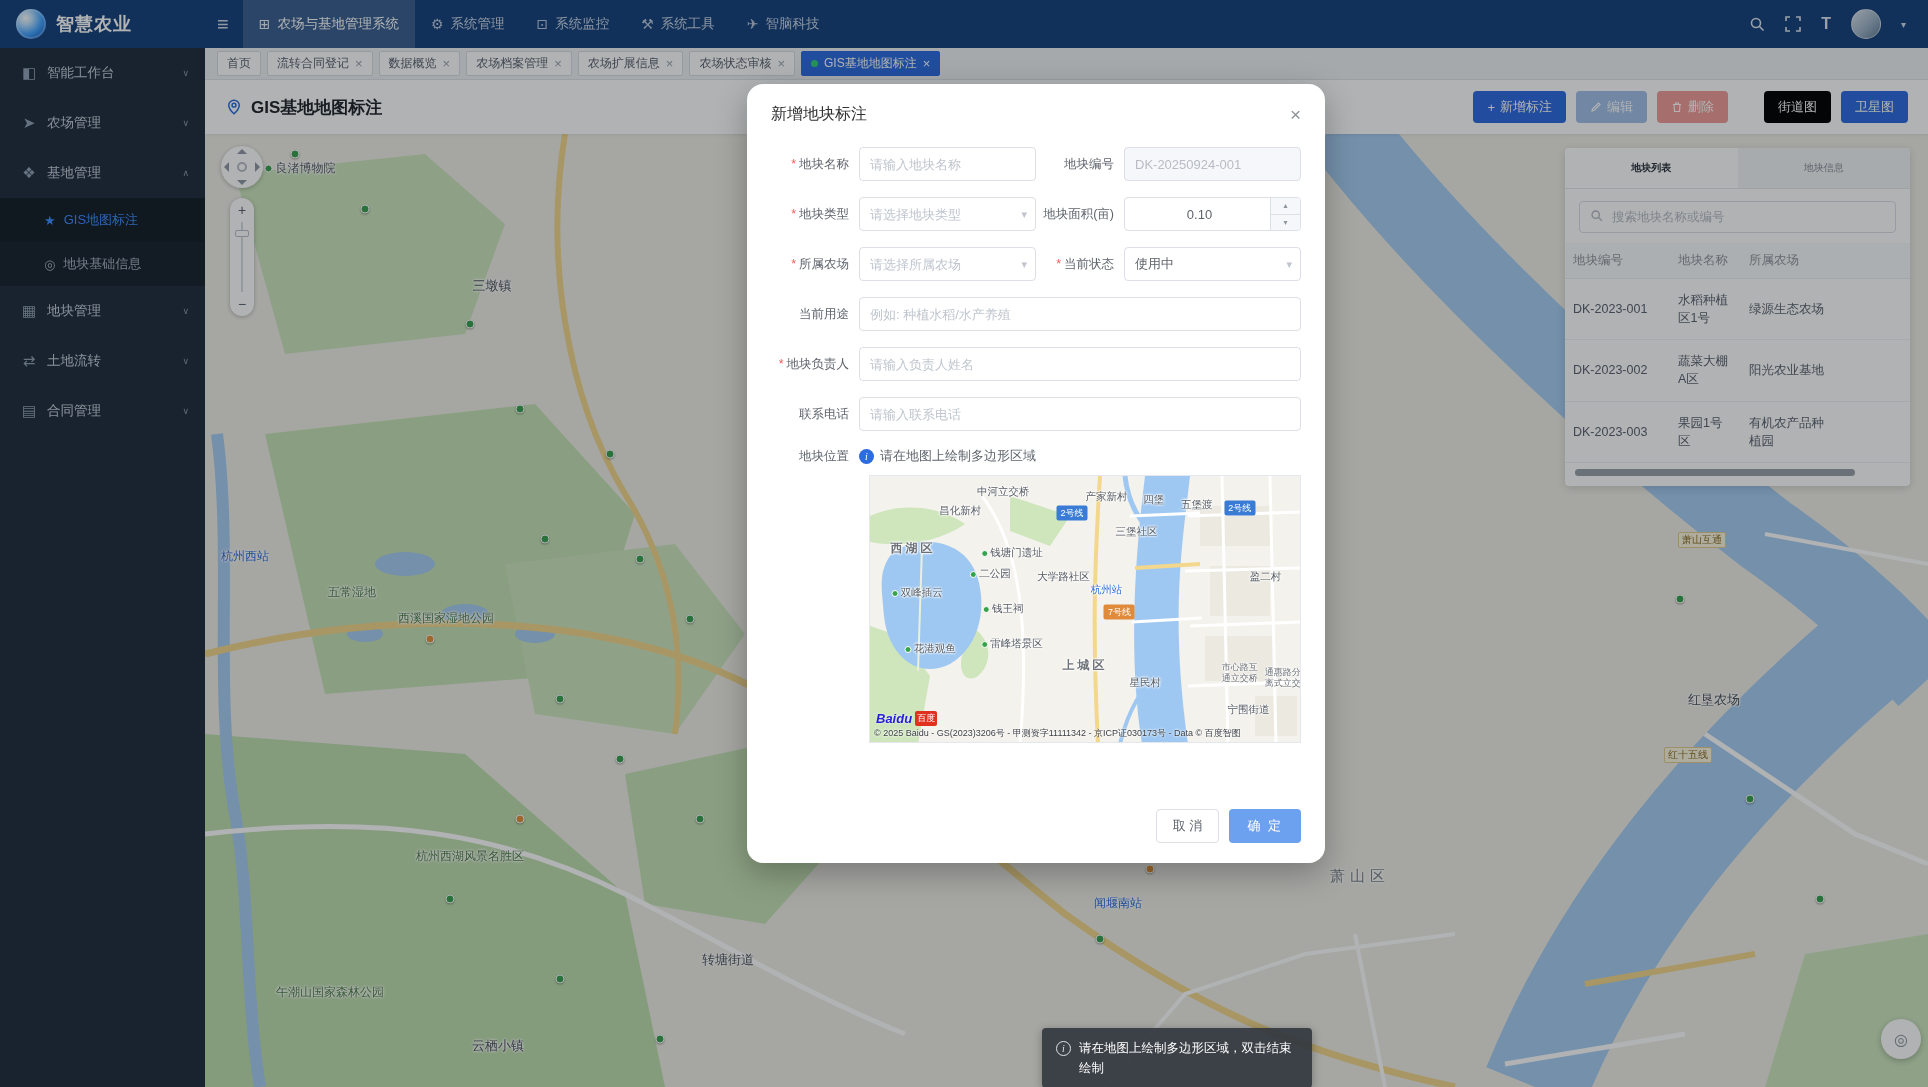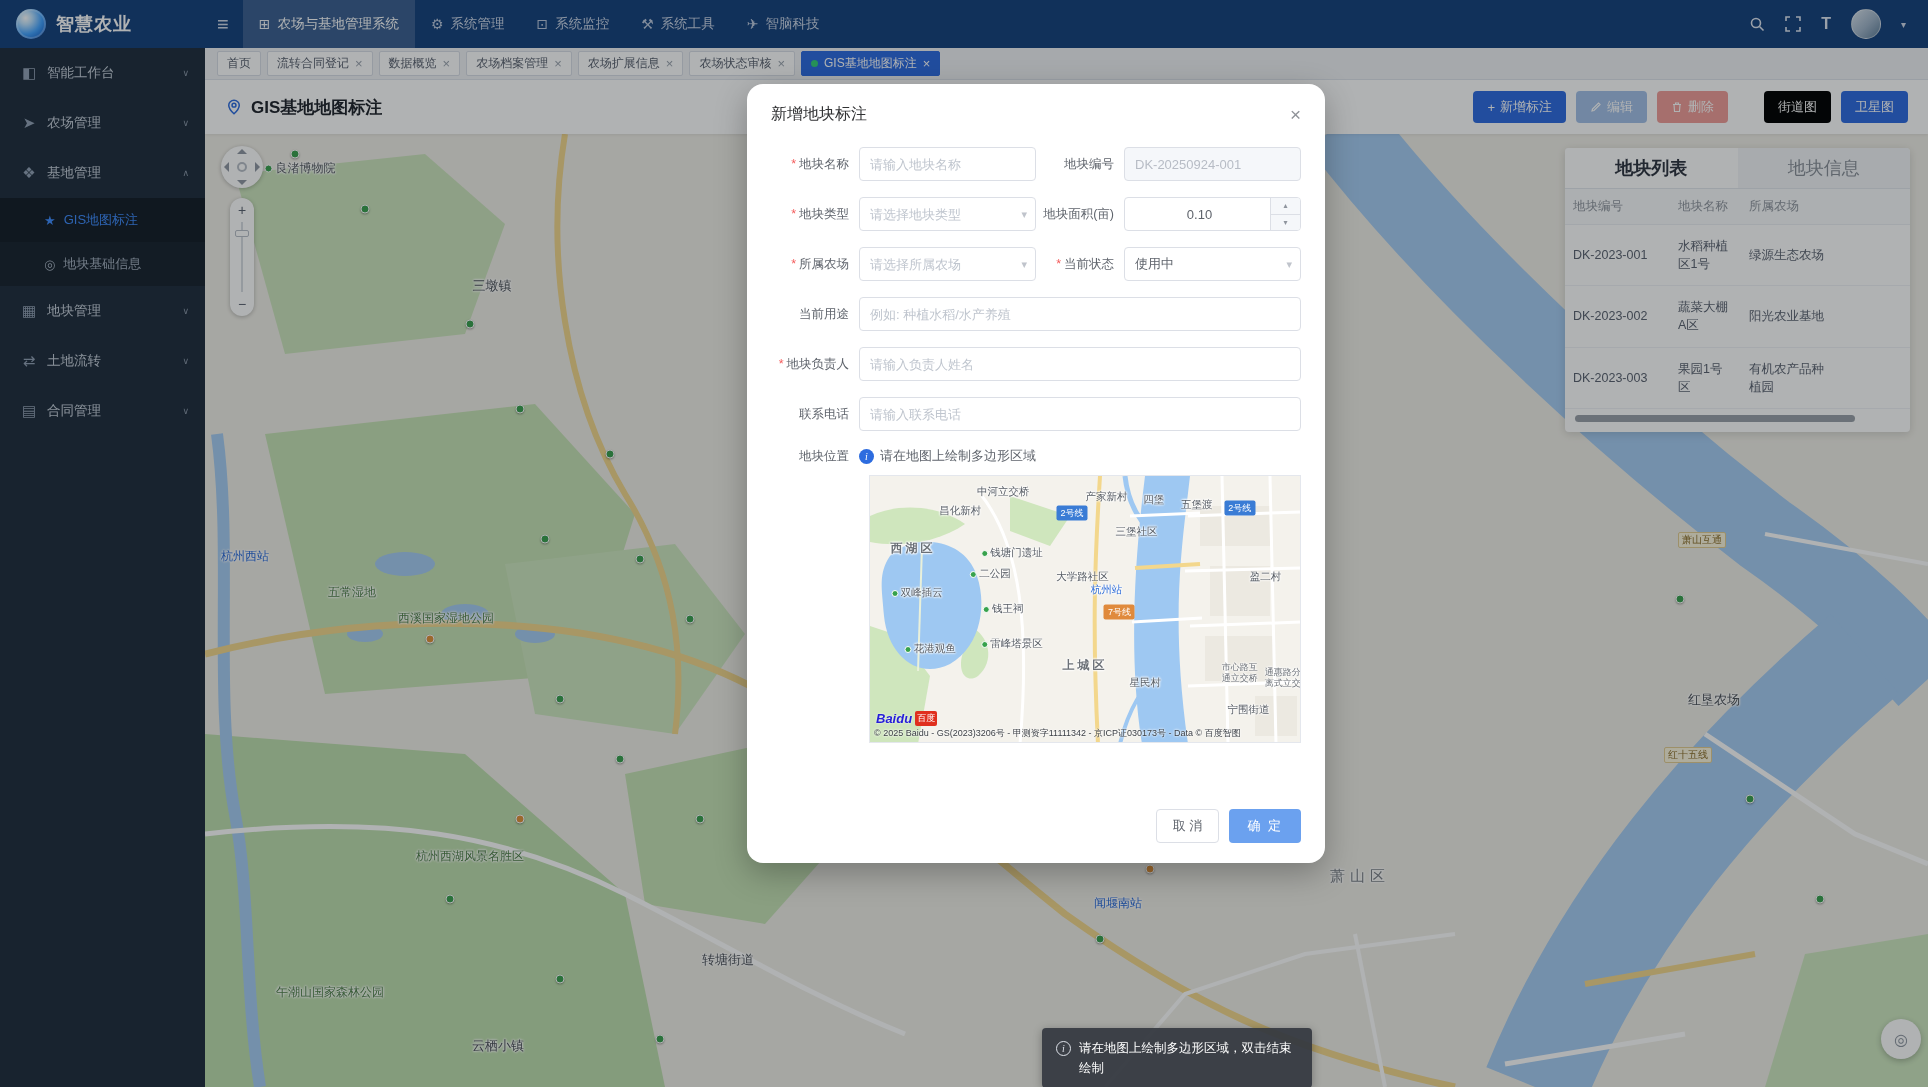--- a/index.html
+++ b/index.html
@@ -105,21 +105,21 @@
       background:#fff;border:1px solid #b9bfc8;border-radius:2px;cursor:pointer;}
   .map-fab{position:absolute;right:7px;bottom:28px;width:40px;height:40px;border-radius:50%;
       background:#fff;box-shadow:0 2px 6px rgba(0,0,0,.25);z-index:4;display:flex;
       align-items:center;justify-content:center;color:#8f97a2;font-size:16px;}
 
   
   .right-panel{position:absolute;top:68px;right:18px;width:345px;background:#fff;border-radius:4px;
       box-shadow:0 2px 10px rgba(0,0,0,.14);z-index:6;overflow:hidden;}
   .panel-tabs{display:flex;background:#f3f5f8;border-bottom:1px solid #e3e7ee;}
   .panel-tab{flex:1;height:40px;display:flex;align-items:center;justify-content:center;
-      font-size:18px;color:#8a9099;cursor:pointer;}
+      font-size:10px;color:#8a9099;cursor:pointer;}
   .panel-tab.active{background:#fff;color:#2f3440;font-weight:600;}
   .panel-search{padding:12px 14px 10px;}
   .search-box{height:32px;border:1px solid #dcdfe6;border-radius:4px;display:flex;
       align-items:center;padding:0 10px;gap:7px;color:#b6bcc6;}
   .search-box input{flex:1;border:none;outline:none;font-size:12.5px;color:#5b6270;min-width:0;}
   .search-box input::placeholder{color:#b6bcc6;}
   .table-wrap{width:100%;overflow:hidden;}
   table.ptable{width:430px;table-layout:fixed;border-collapse:collapse;font-size:12.5px;}
   .ptable th{background:#fafbfc;color:#8f959e;font-weight:500;text-align:left;
       padding:9px 8px;border-bottom:1px solid #eceff4;white-space:nowrap;}
@@ -443,20 +443,31 @@
           <span>卫星图</span>
         </button>
       </div>
     </div>
 
     <aside class="right-panel">
       <div class="panel-tabs">
         <div class="panel-tab active">地块列表</div>
         <div class="panel-tab">地块信息</div>
       </div>
+      <div class="panel-search">
+        <div class="search-box">
+          <span>
+            <svg width="13" height="13" viewBox="0 0 16 16" fill="none" stroke="#b6bcc6" stroke-width="1.7">
+              <circle cx="7" cy="7" r="4.5"></circle>
+                <line x1="10.5" y1="10.5" x2="14.5" y2="14.5"></line>
+            </svg>
+          </span>
+          <input placeholder="搜索地块名称或编号" style="">
+        </div>
+      </div>
       <div class="table-wrap">
         <table class="ptable">
           <colgroup>
               <col style="width:105px">
               <col style="width:71px">
               <col style="width:96px">
               <col style="width:158px">
             </colgroup>
           <thead>
             <tr>
@@ -618,21 +629,21 @@
           <div class="mlabel kind-place" style="left: 21%; top: 13%;">昌化新村</div>
           <div class="mlabel kind-place" style="left: 31%; top: 6%;">中河立交桥</div>
           <div class="mlabel kind-place" style="left: 55%; top: 8%;">产家新村</div>
           <div class="mlabel kind-place" style="left: 66%; top: 9%;">四堡</div>
           <div class="mlabel kind-place" style="left: 76%; top: 11%;">五堡渡</div>
           <div class="mlabel kind-place" style="left: 62%; top: 21%;">三堡社区</div>
           <div class="mlabel kind-place" style="left: 92%; top: 38%;">盈二村</div>
           <div class="mlabel kind-district" style="left: 10%; top: 27%;">西湖区</div>
           <div class="mlabel kind-poi" style="left: 33%; top: 29%;"><span class="ldot"></span>钱塘门遗址</div>
           <div class="mlabel kind-poi" style="left: 28%; top: 37%;"><span class="ldot"></span>二公园</div>
-          <div class="mlabel kind-place" style="left: 45%; top: 38%; margin-left: 19px;">大学路社区</div>
+          <div class="mlabel kind-place" style="left: 45%; top: 38%;">大学路社区</div>
           <div class="mlabel kind-station" style="left: 55%; top: 43%;">杭州站</div>
           <div class="mlabel kind-poi" style="left: 11%; top: 44%;"><span class="ldot"></span>双峰插云</div>
           <div class="mlabel kind-poi" style="left: 31%; top: 50%;"><span class="ldot"></span>钱王祠</div>
           <div class="mlabel kind-poi" style="left: 14%; top: 65%;"><span class="ldot"></span>花港观鱼</div>
           <div class="mlabel kind-poi" style="left: 33%; top: 63%;"><span class="ldot"></span>雷峰塔景区</div>
           <div class="mlabel kind-district" style="left: 50%; top: 71%;">上城区</div>
           <div class="mlabel kind-place" style="left: 64%; top: 78%;">星民村</div>
           <div class="mlabel kind-small" style="left: 86%; top: 74%;">市心路互通立交桥</div>
           <div class="mlabel kind-small" style="left: 96%; top: 76%;">通惠路分离式立交</div>
           <div class="mlabel kind-place" style="left: 88%; top: 88%;">宁围街道</div>

